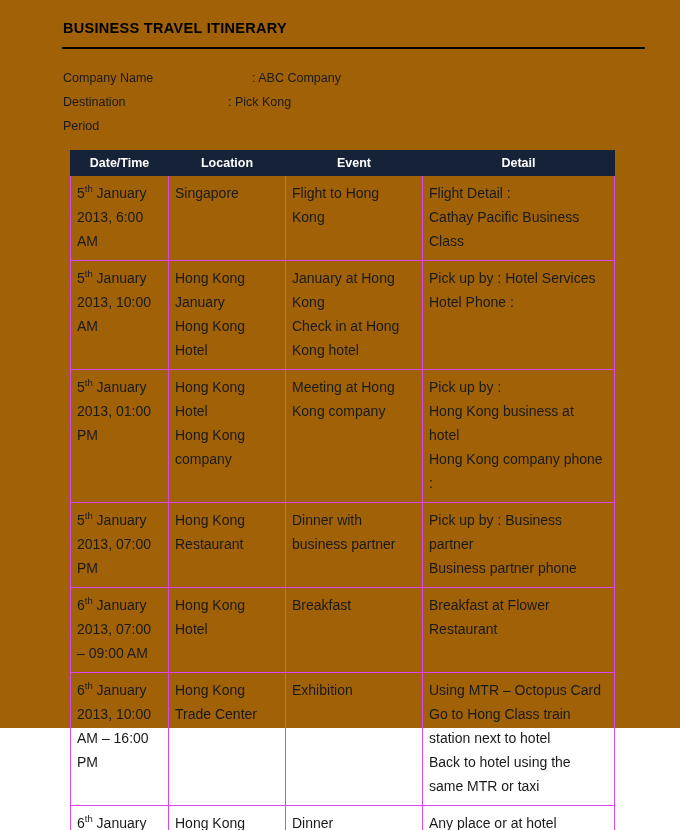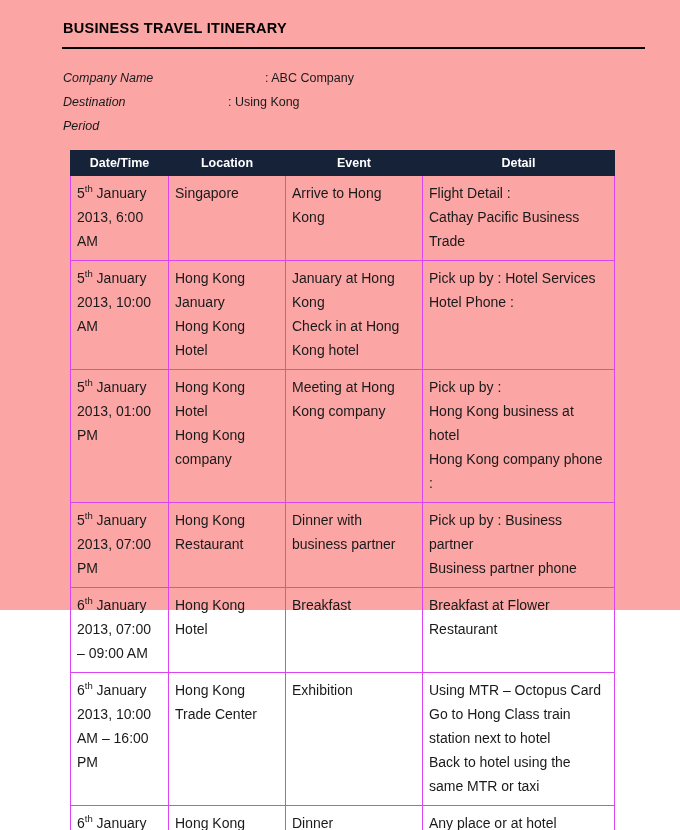--- a/index.html
+++ b/index.html
@@ -10,22 +10,22 @@
   body {
     width: 680px;
     height: 830px;
     font-family: "Liberation Sans", sans-serif;
     color: #000000;
     overflow: hidden;
   }
   .page {
     position: relative;
     width: 680px;
-    height: 610px;
-    background: #fca5a5;
+    height: 728px;
+    background: #a16207;
   }
 
   
   .title {
     position: absolute;
     left: 63px;
     top: 20px;
     font-size: 14.5px;
     font-weight: bold;
     letter-spacing: 0.3px;
@@ -51,29 +51,28 @@
   .info-row {
     position: relative;
     height: 24px;
     font-size: 12.5px;
     line-height: 24px;
     color: #1a1a1a;
     white-space: nowrap;
   }
   .info-label {
     display: inline-block;
-    font-style: italic;
   }
   .info-value {
     position: absolute;
     top: 0;
     left: 165px;
   }
   .info-row.wide .info-value {
-    left: 202px;
+    left: 189px;
   }
   sup {
     font-size: 0.68em;
     vertical-align: super;
     line-height: 0;
   }
 
   
   .itinerary-table {
     position: absolute;
@@ -124,21 +123,21 @@
   <div class="title">BUSINESS TRAVEL ITINERARY</div>
   <div class="title-rule"></div>
 
   <div class="info">
     <div class="info-row wide">
       <span class="info-label">Company Name</span>
       <span class="info-value">: ABC Company</span>
     </div>
     <div class="info-row">
       <span class="info-label">Destination</span>
-      <span class="info-value">: Using Kong</span>
+      <span class="info-value">: Pick Kong</span>
     </div>
     <div class="info-row">
       <span class="info-label">Period</span>
     </div>
   </div>
 
   <table class="itinerary-table">
     <colgroup>
       <col class="col-datetime">
       <col class="col-location">
@@ -162,29 +161,29 @@
               <p>AM</p>
             </div>
           </td>
           <td>
             <div class="cell-lines">
               <p>Singapore</p>
             </div>
           </td>
           <td>
             <div class="cell-lines">
-              <p>Arrive to Hong</p>
+              <p>Flight to Hong</p>
               <p>Kong</p>
             </div>
           </td>
           <td>
             <div class="cell-lines">
               <p>Flight Detail :</p>
               <p>Cathay Pacific Business</p>
-              <p>Trade</p>
+              <p>Class</p>
             </div>
           </td>
         </tr>
         <tr>
           <td>
             <div class="cell-lines">
               <p>5<sup>th</sup> January</p>
               <p>2013, 10:00</p>
               <p>AM</p>
             </div>

